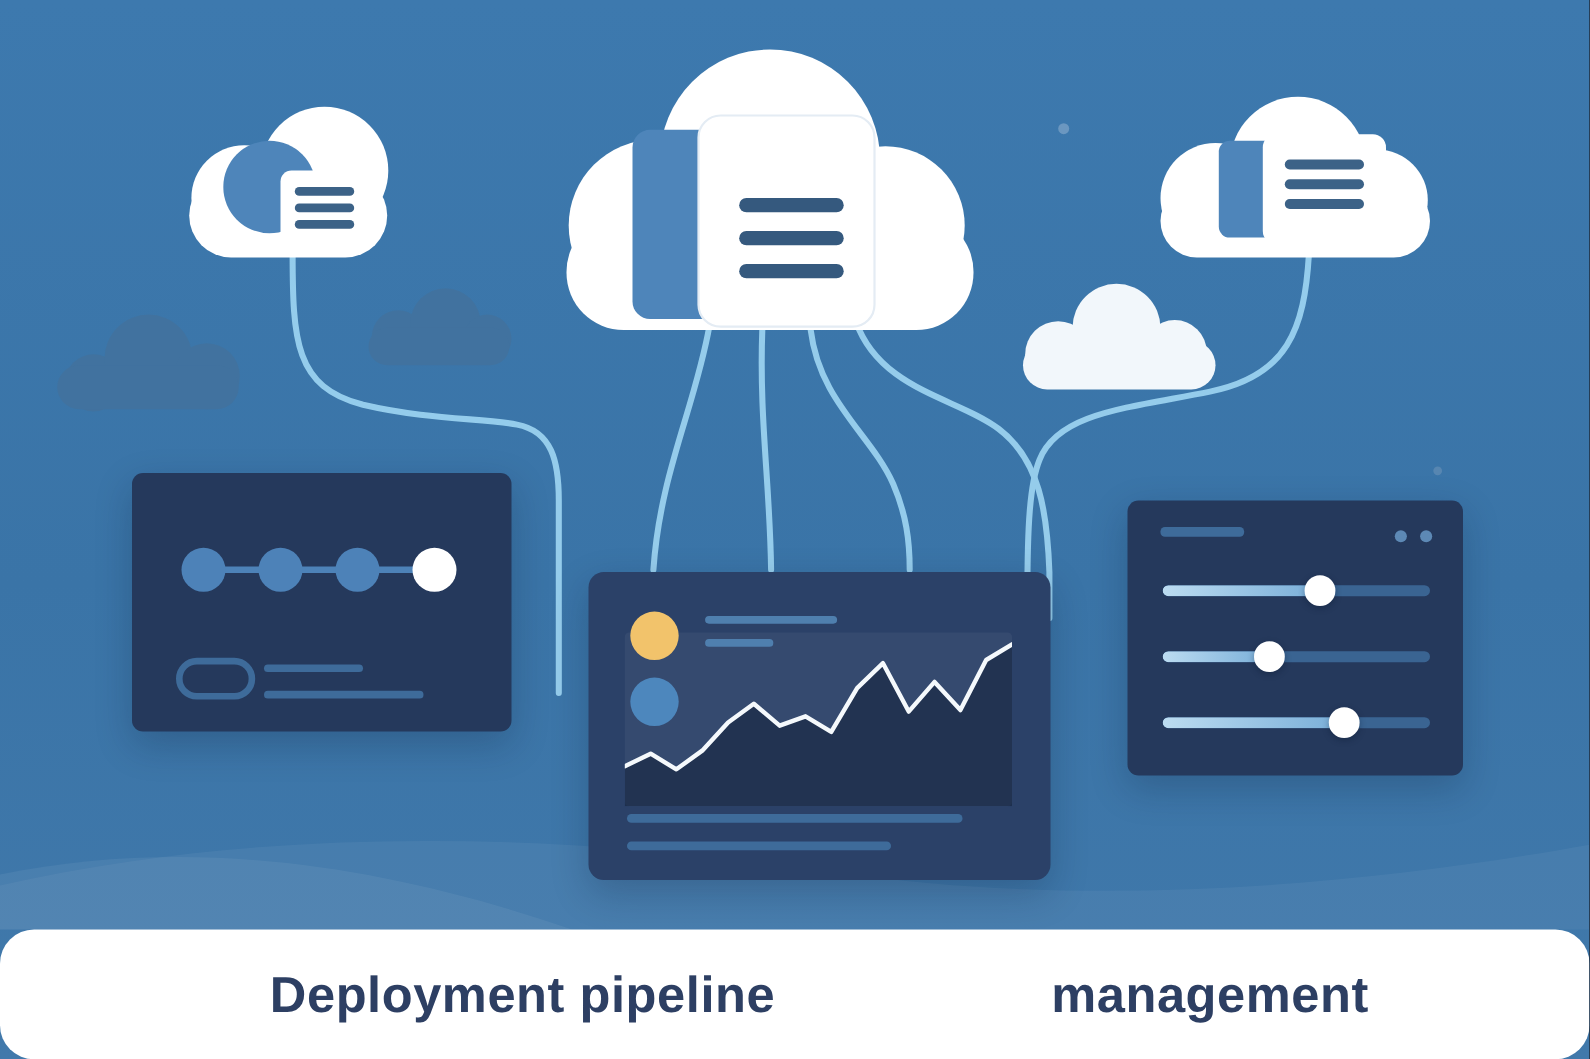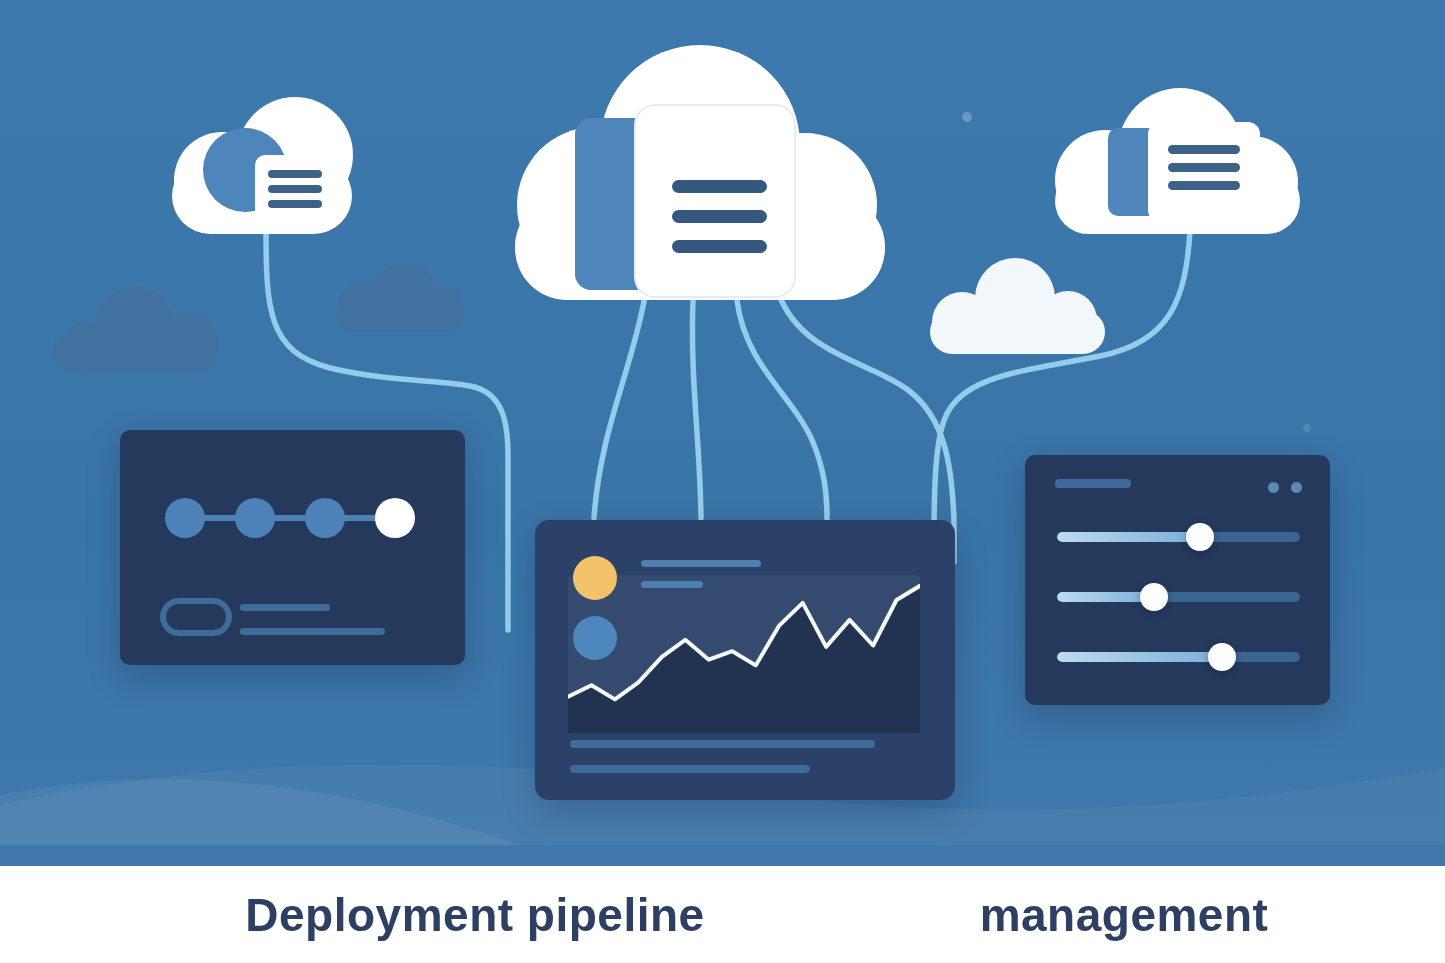--- a/index.html
+++ b/index.html
@@ -50,25 +50,25 @@
   .slider{ position:absolute; left:32px; width:243px; height:28px; --v:0.5; }
   .slider.s1{ top:68px; } .slider.s2{ top:128px; } .slider.s3{ top:188px; }
   .track{ position:absolute; left:0; right:0; top:9px; height:10px; border-radius:5px;
           background:#3a6492; overflow:hidden; }
   .fill{ position:absolute; left:0; top:0; bottom:0; width:calc(var(--v)*100%);
          background:linear-gradient(90deg,#bcdcf1,#79aed8); border-radius:5px; }
   .knob{ position:absolute; top:0; width:28px; height:28px; border-radius:50%; background:#ffffff;
          left:calc(var(--v)*100% - 14px); box-shadow:0 2px 6px rgba(8,22,46,0.35); }
 
   
-  .caption{ position:absolute; left:0; bottom:0; width:100%; height:97px; background:#ffffff; }
+  .caption{ position:absolute; left:0; bottom:0; width:100%; height:118px; background:#ffffff;border-radius:31px; }
   .cap-text{ position:absolute; top:50%; transform:translate(-50%,-50%);
              font-size:46px; font-weight:800; color:#2d3f63; letter-spacing:0.5px; white-space:nowrap; }
   .cap-left { left:475px; }
-  .cap-right{ left:1100px;margin-left:24px; }
+  .cap-right{ left:1100px; }
 </style>
 </head>
 <body>
 
 <div class="stage">
 
   <svg class="scene" width="1445" height="963" viewBox="0 0 1445 963">
 
     <g>
       <path d="M0,805 C250,748 520,758 760,793 C1000,828 1250,803 1445,768 L1445,845 L0,845 Z" fill="rgba(255,255,255,0.05)"></path>

